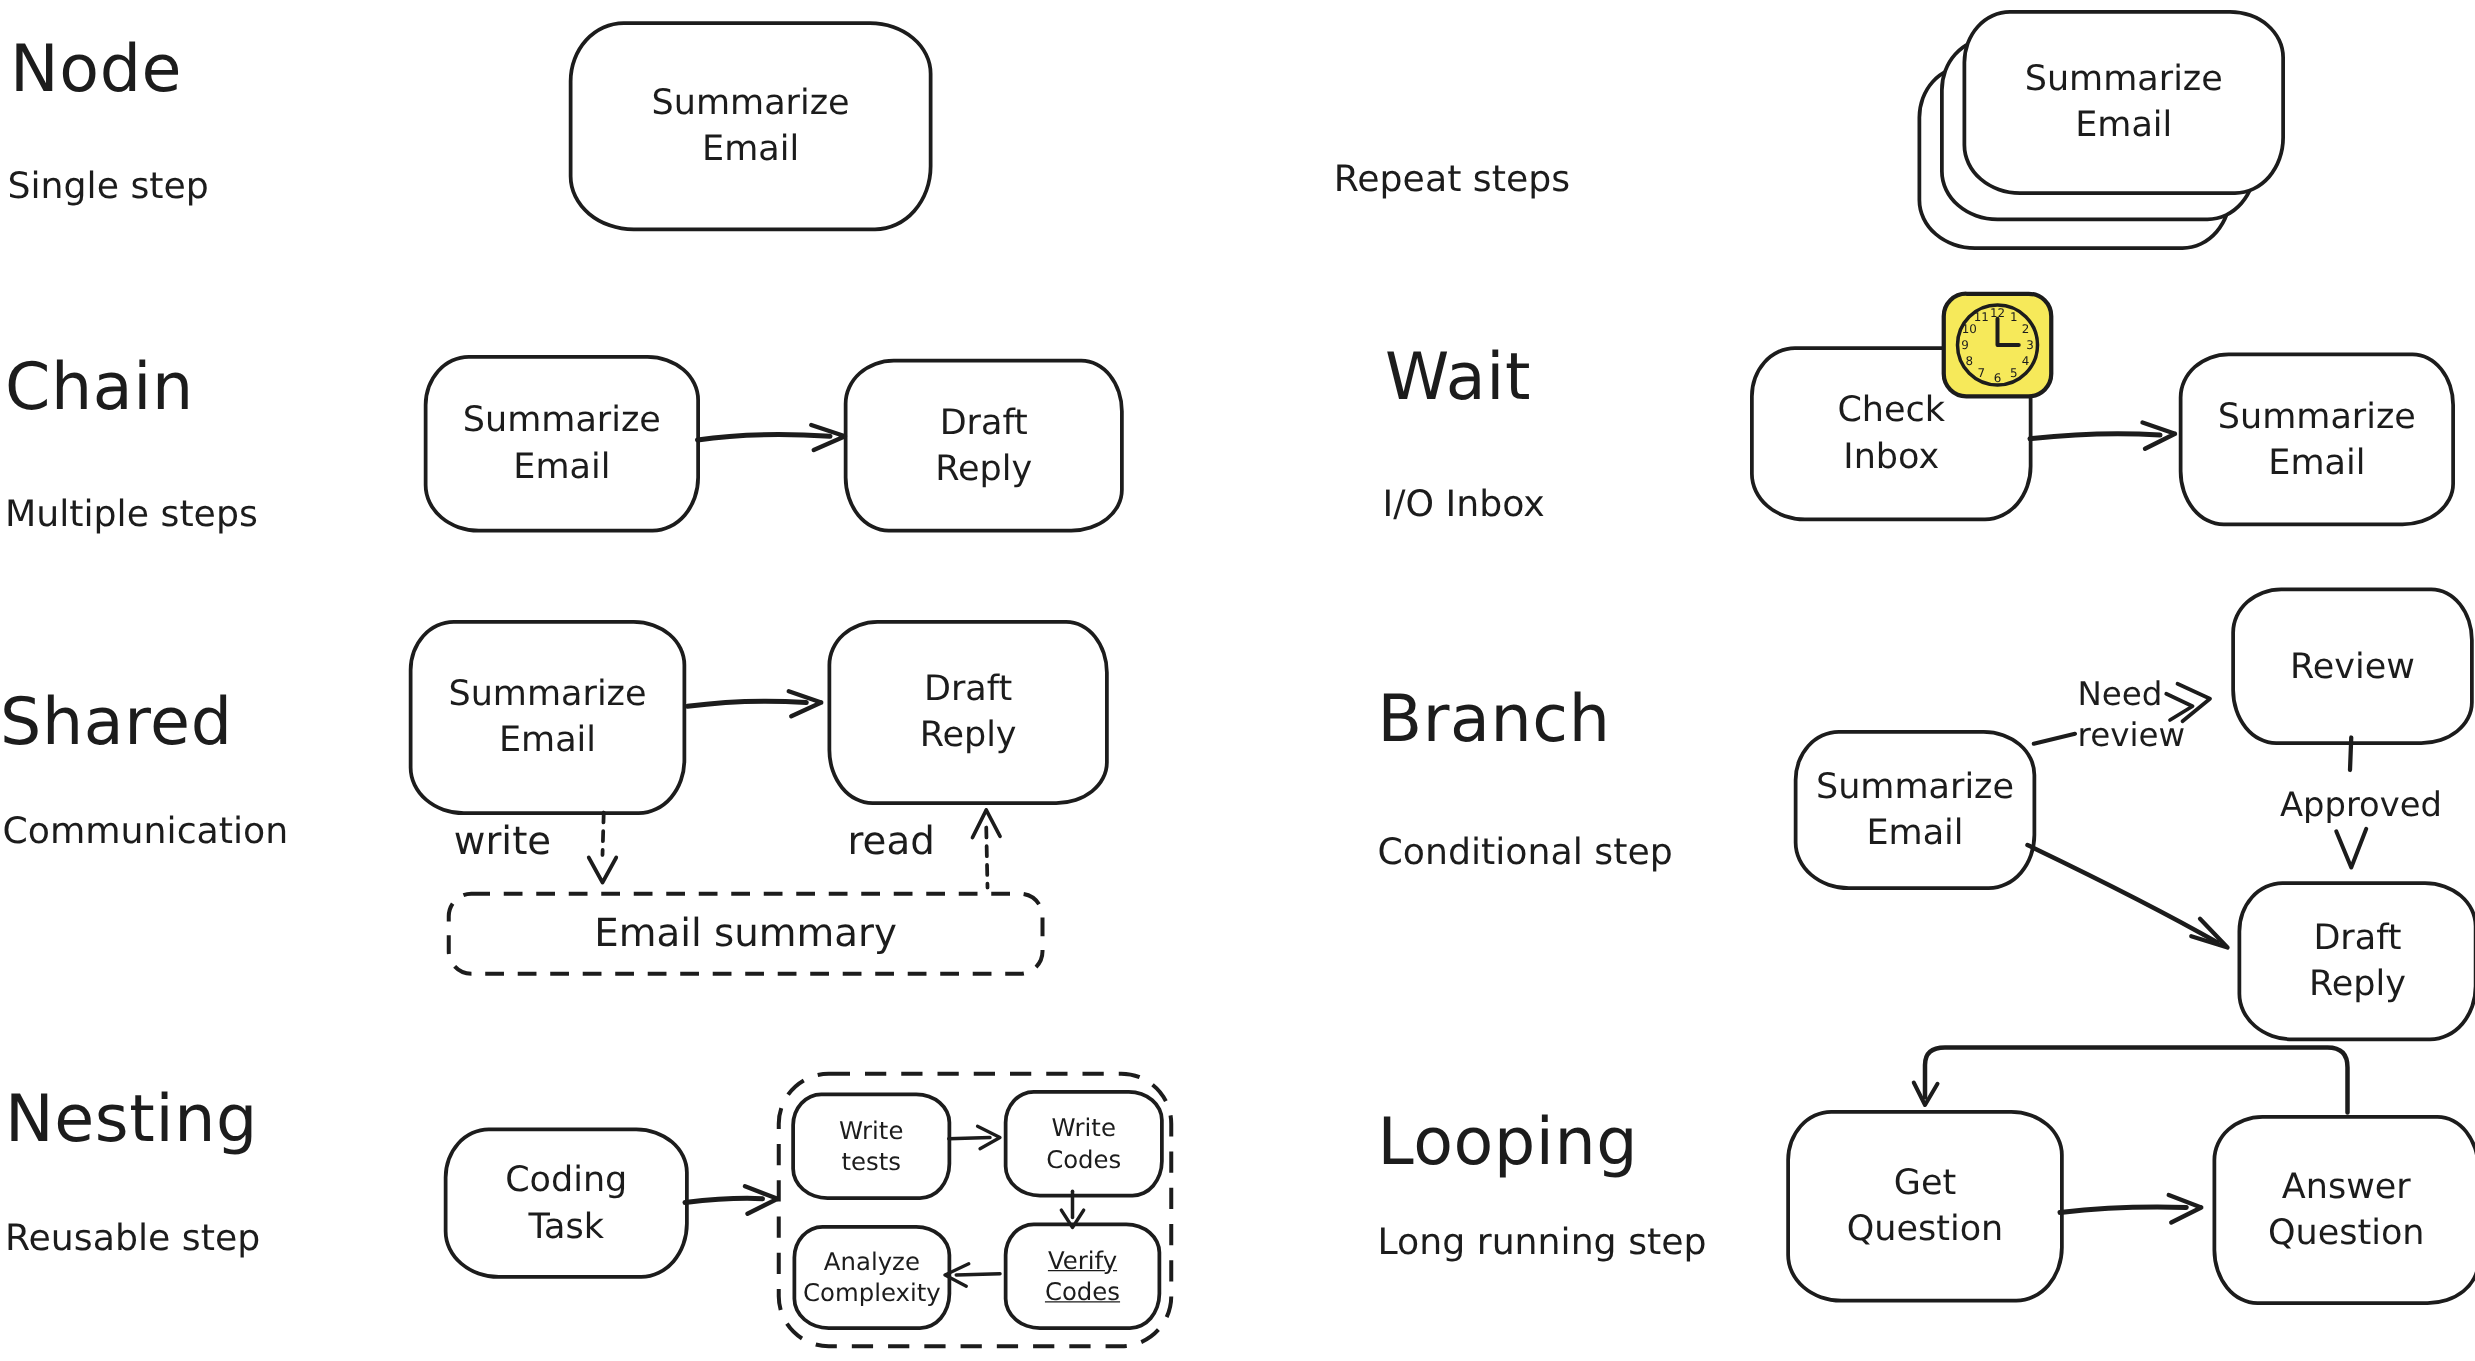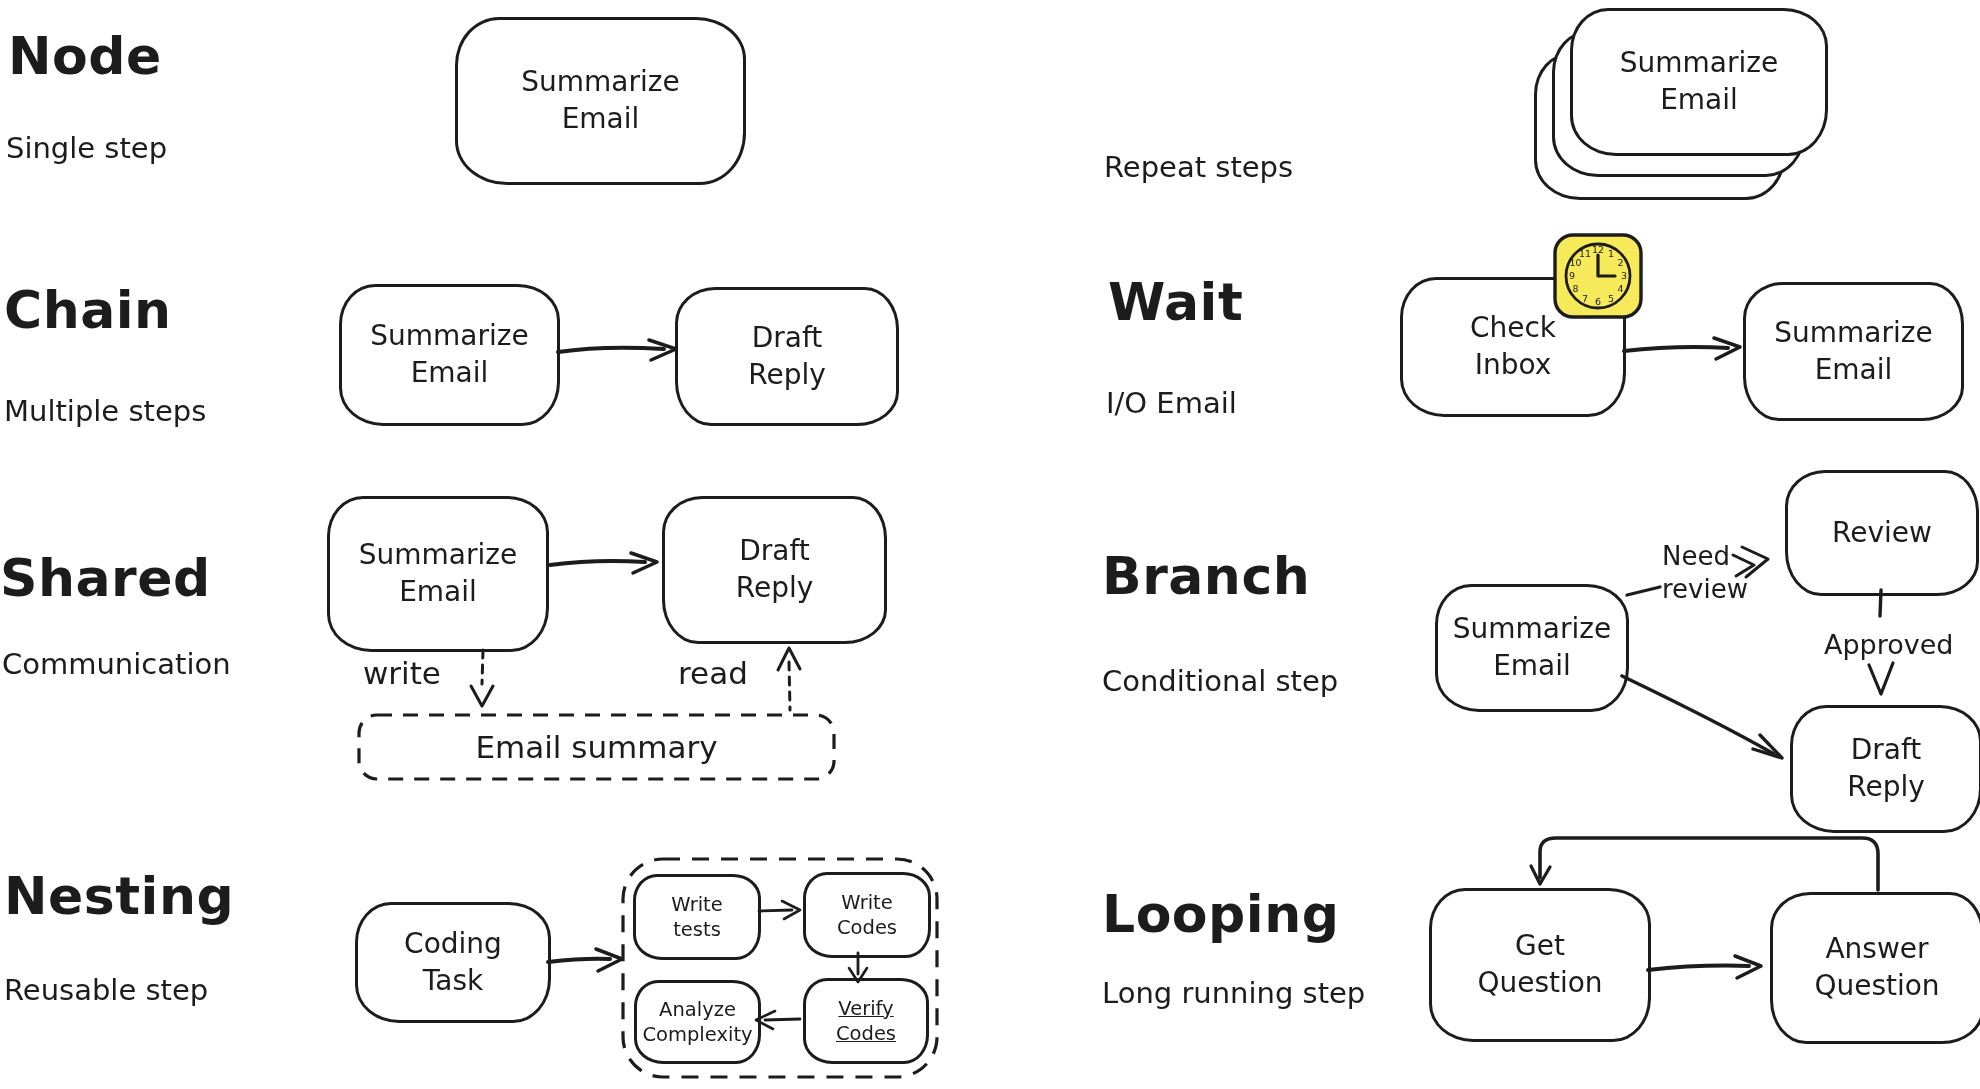--- a/index.html
+++ b/index.html
@@ -6,21 +6,21 @@
     --ink:#1c1c1c;
     --paper:#ffffff;
     --clock-yellow:#f6e95a;
   }
   html,body{margin:0;padding:0;background:var(--paper);}
   #canvas{
     position:relative;width:1980px;height:1089px;overflow:hidden;
     background:var(--paper);color:var(--ink);
     font-family:"DejaVu Sans","Liberation Sans",sans-serif;
   }
-  .title{position:absolute;font-size:52px;font-weight:700;letter-spacing:.5px;white-space:nowrap;text-align:center;}
+  .title{position:absolute;font-size:52px;font-weight:400;letter-spacing:.5px;white-space:nowrap;text-align:center;}
   .subtitle{position:absolute;font-size:29px;font-weight:400;white-space:nowrap;}
   .node{
     position:absolute;background:var(--paper);border:3.5px solid var(--ink);
     display:flex;align-items:center;justify-content:center;text-align:center;
     font-size:28px;line-height:1.32;
   }
   .node .lbl{display:inline-block;width:min-content;}
   .r1{border-radius:44px 50px 46px 52px / 48px 42px 52px 44px;}
   .r2{border-radius:36px 42px 38px 44px / 40px 36px 44px 38px;}
   .r3{border-radius:40px 34px 42px 36px / 36px 42px 34px 44px;}
@@ -141,29 +141,29 @@
       <path d="M15,32 L6,18 M15,32 L24,18" stroke-width="2.6"></path>
     </svg>
   </div>
   <div class="arrow" style="left:751px;top:1006px;">
     <svg width="52" height="26" viewBox="0 0 52 26">
       <path d="M49,13 L14,14" stroke-width="2.8"></path>
       <path d="M5,14 L24,5 M5,14 L22,23" stroke-width="2.6"></path>
     </svg>
   </div>
 
-  <div class="subtitle" style="left:1104px;top:126px;margin-top:24px;">Repeat steps</div>
+  <div class="subtitle" style="left:1067px;top:126px;">Repeat steps</div>
   <div class="card" style="left:1534px;top:52px;width:246px;height:142px;"></div>
   <div class="card" style="left:1552px;top:30px;width:248px;height:141px;"></div>
   <div class="card node" style="left:1570px;top:8px;width:252px;height:142px;border-radius:38px 44px 40px 46px / 42px 38px 46px 40px;">
     <span class="lbl">Summarize Email</span>
   </div>
 
   <div class="title" style="left:1108px;top:272px;">Wait</div>
-  <div class="subtitle" style="left:1106px;top:386px;">I/O Email</div>
+  <div class="subtitle" style="left:1106px;top:386px;">I/O Inbox</div>
   <div class="node r2" style="left:1400px;top:277px;width:220px;height:134px;">
     <span class="lbl">Check Inbox</span>
   </div>
   <div class="clock" style="left:1551px;top:231px;">
     <svg width="94" height="90" viewBox="0 0 94 90" style="color:var(--ink);">
       <rect x="4" y="4" width="86" height="82" rx="18" fill="var(--clock-yellow)" stroke="currentColor" stroke-width="3.4"></rect>
       <circle cx="47" cy="45" r="32" fill="none" stroke="currentColor" stroke-width="2.8"></circle>
       <g id="clock-numerals" fill="currentColor" font-size="9.5" text-anchor="middle" font-family="DejaVu Sans, Liberation Sans, sans-serif">
           <text x="47.0" y="22.4">12</text>
           <text x="60.0" y="25.9">1</text>

